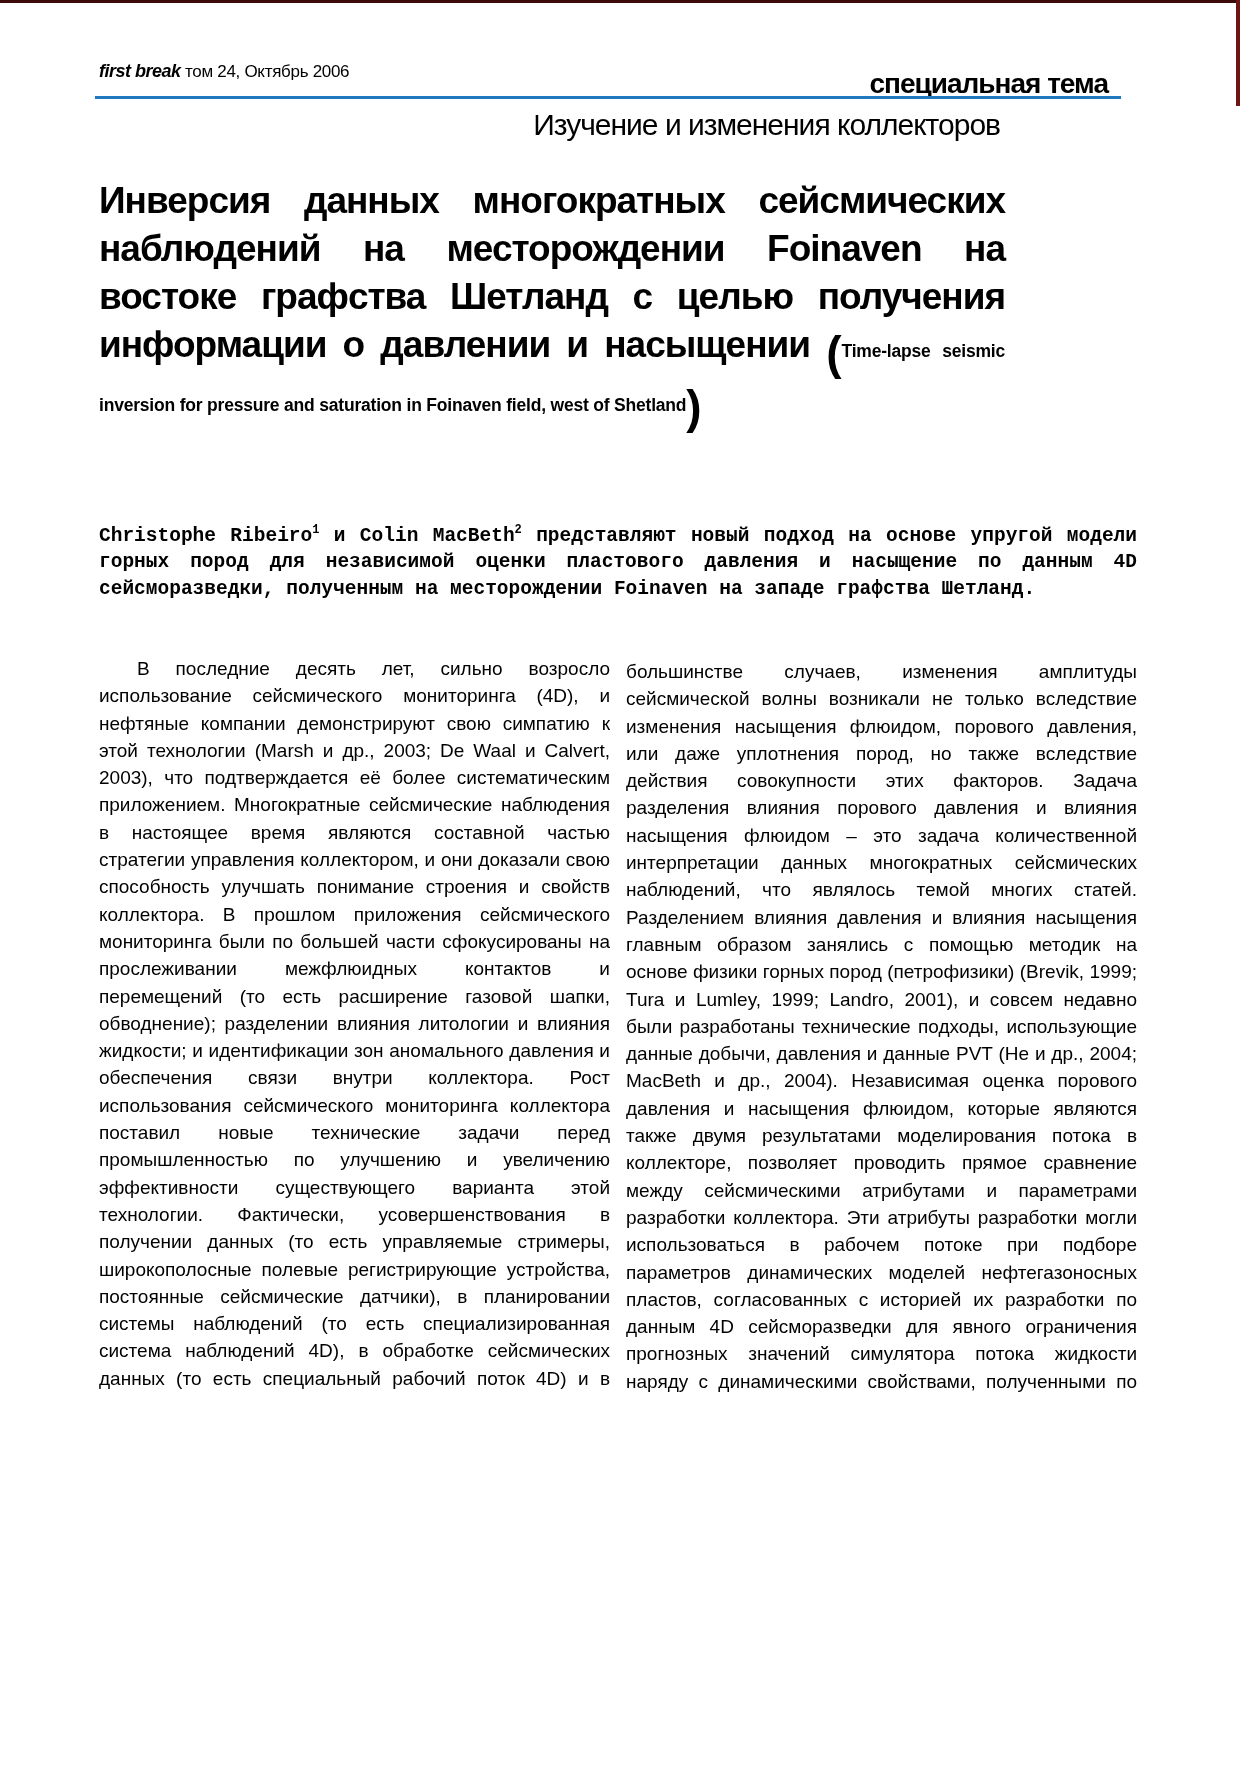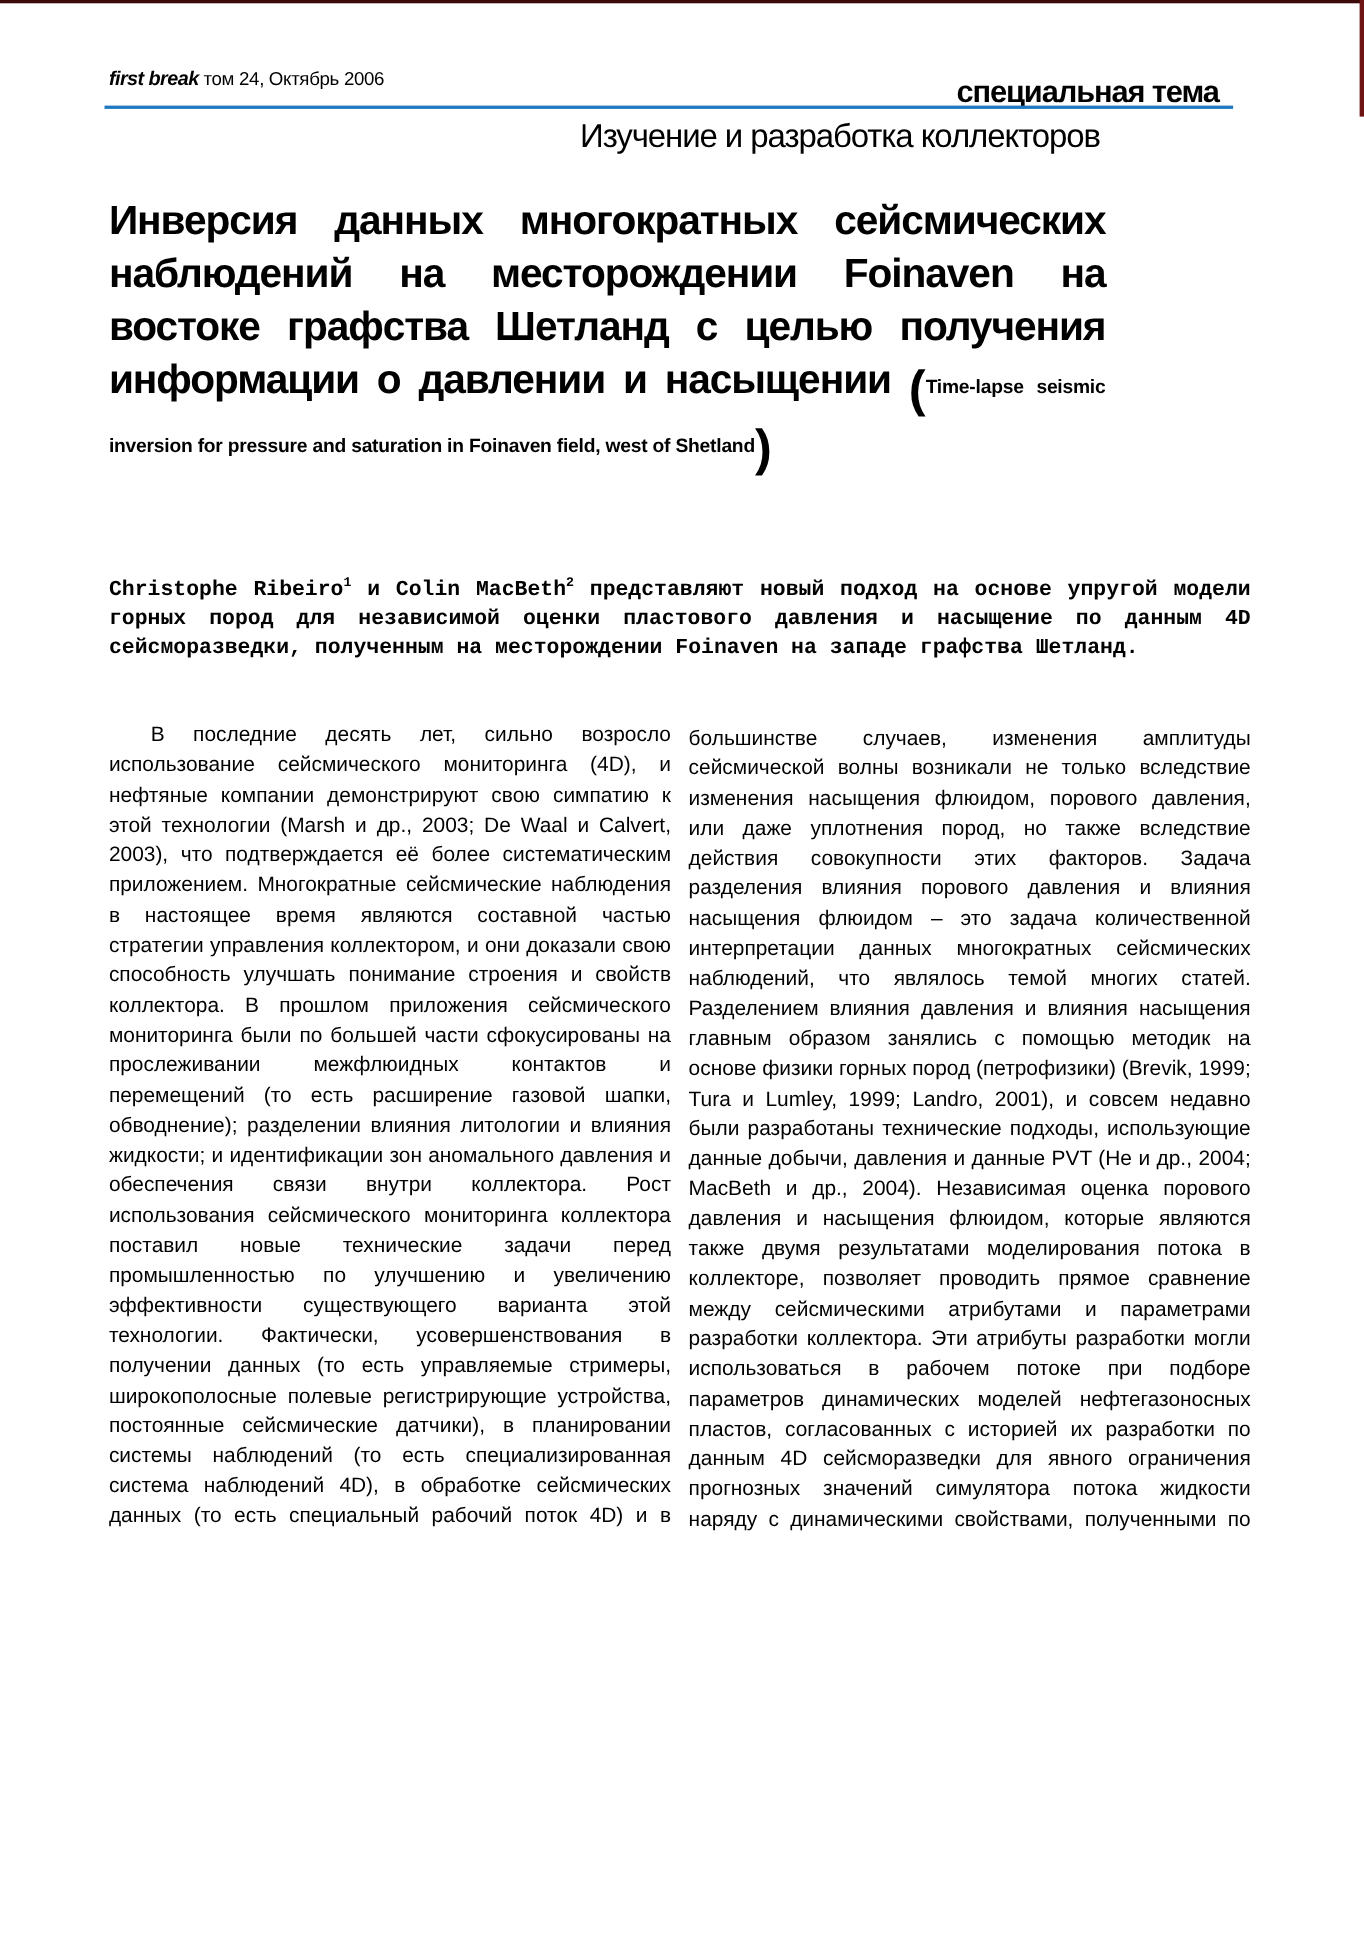--- a/index.html
+++ b/index.html
@@ -71,21 +71,21 @@
     <span class="journal-name">first break</span>
     <span class="issue-info">том 24, Октябрь 2006</span>
   </div>
 
   <div class="section-banner">специальная тема</div>
 
   <div class="logo-strip"></div>
 
   <div class="header-rule"></div>
 
-  <div class="kicker">Изучение и разработка коллекторов</div>
+  <div class="kicker">Изучение и изменения коллекторов</div>
 
   <h1 class="article-title">
     <span>Инверсия данных многократных сейсмических наблюдений на месторождении Foinaven на востоке графства Шетланд с целью получения информации о давлении и насыщении </span><span class="big-paren">(</span><span class="title-en">Time-lapse seismic inversion for pressure and saturation in Foinaven field, west of Shetland</span><span class="big-paren">)</span>
   </h1>
 
   <p class="byline">
     <span>Christophe Ribeiro</span><sup>1</sup><span> и </span><span>Colin MacBeth</span><sup>2</sup><span> представляют новый подход на основе упругой модели горных пород для независимой оценки пластового давления и насыщение по данным 4D сейсморазведки, полученным на месторождении Foinaven на западе графства Шетланд.</span>
   </p>
 
   <div class="columns">

